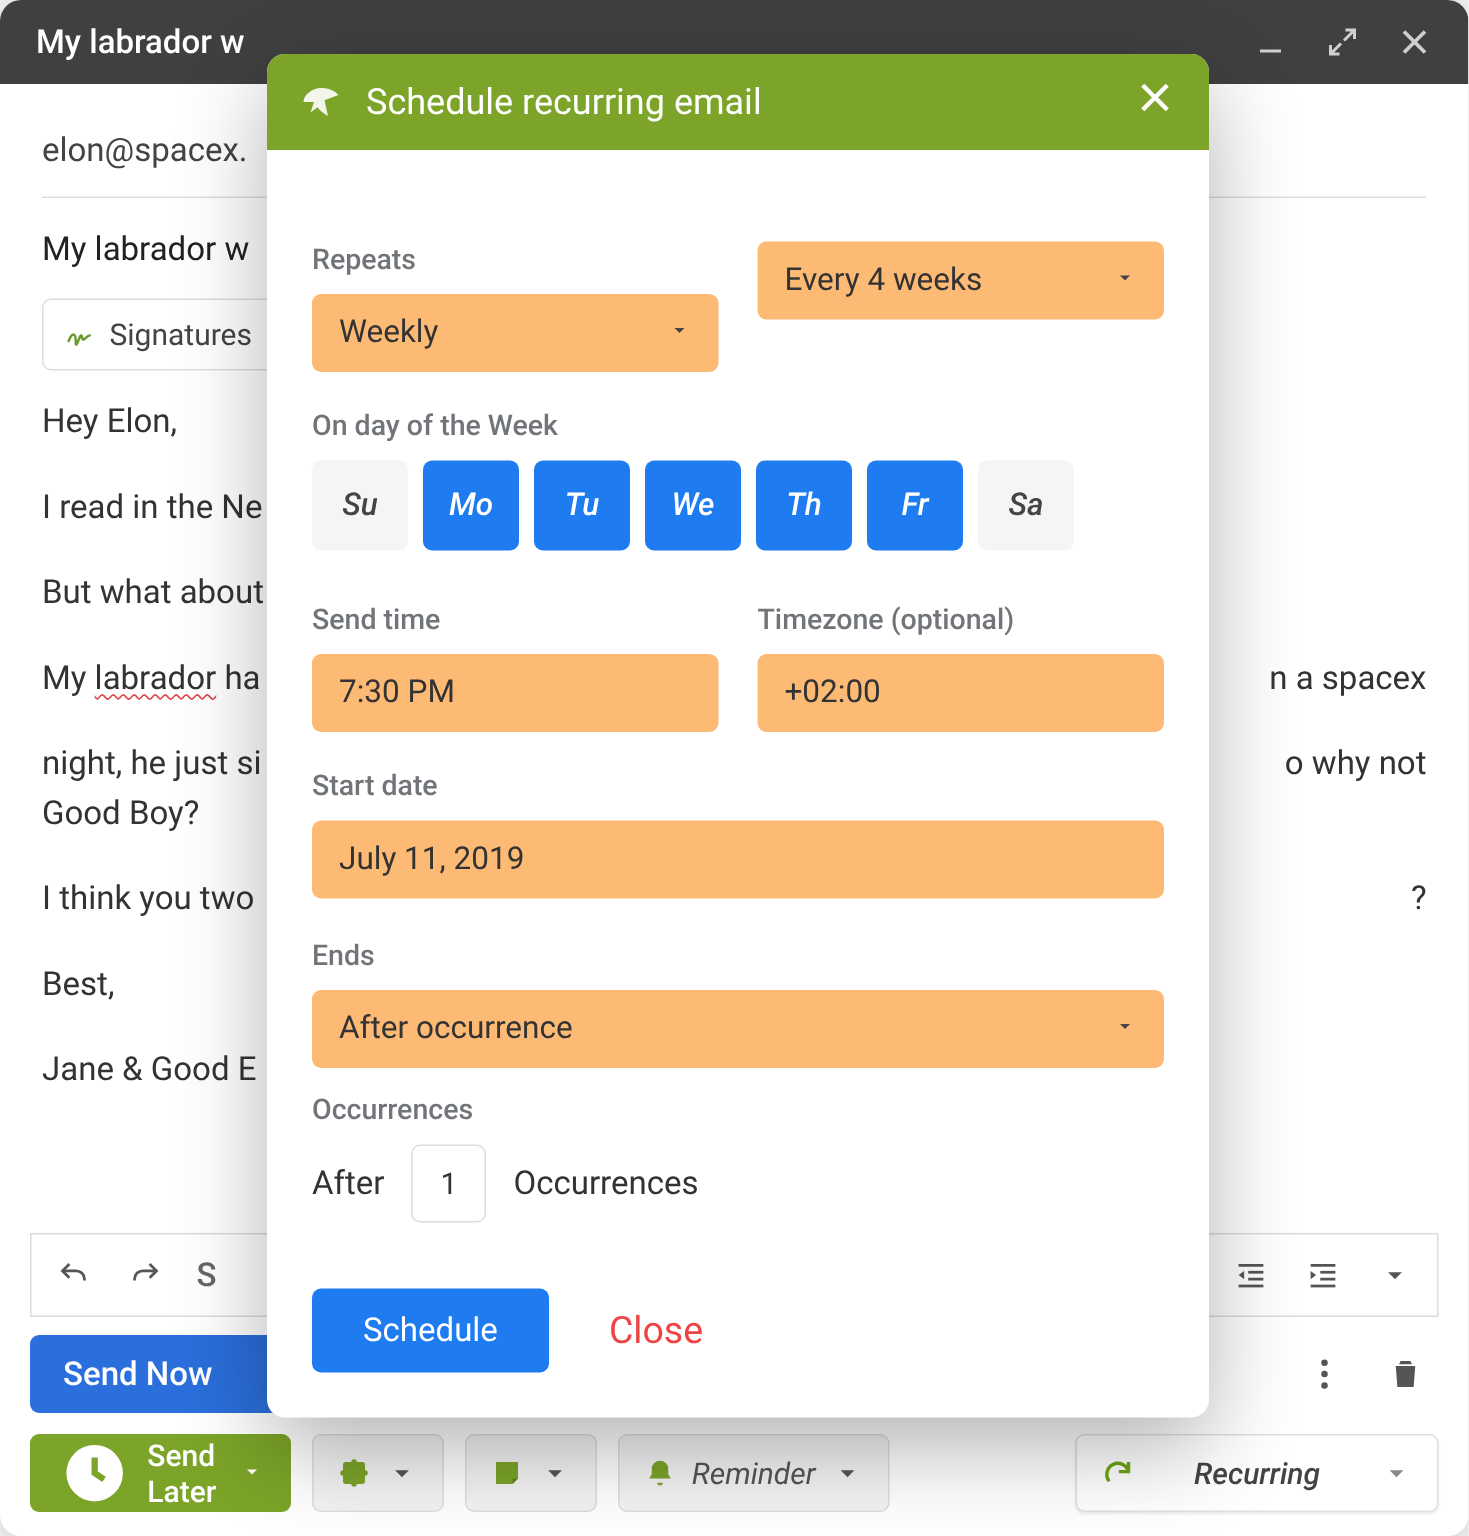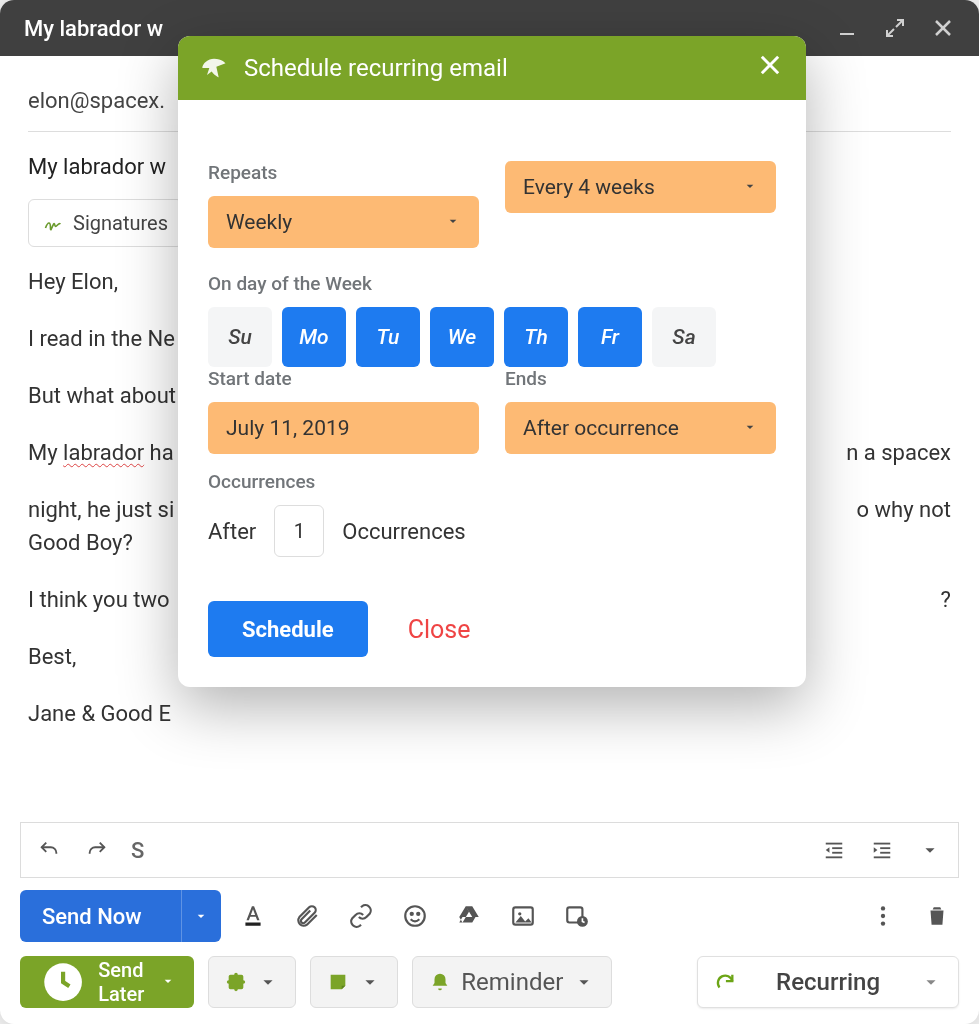--- a/index.html
+++ b/index.html
@@ -27,21 +27,21 @@
   .send-row { position:absolute; left:20px; right:20px; bottom:80px; height:56px; display:flex; align-items:center; gap:10px; }
   .send-now { display:flex; align-items:center; background:#2a6fdb; color:#fff; border-radius:6px; overflow:hidden; height:52px;gap:17px; }
   .send-now .lbl { padding:0 22px; font-size:22px; font-weight:500; }
   .send-now .dd { width:40px; display:flex; align-items:center; justify-content:center; border-left:1px solid rgba(255,255,255,.25); height:100%; }
   .icon-btn { width:44px; height:44px; display:flex; align-items:center; justify-content:center; color:#555; }
   .icon-btn svg { width:26px; height:26px; }
 
   .ext-row { position:absolute; left:20px; right:20px; bottom:14px; height:56px; display:flex; align-items:center; gap:14px; }
   .send-later { display:flex; align-items:center; gap:10px; background:#7ba428; color:#fff; border-radius:6px; height:52px; padding:0 18px; font-size:20px; font-weight:500; }
   .send-later .dd { margin-left:6px; }
-  .pill { display:flex; align-items:center; gap:10px; background:#f3f3f3; border:1px solid #ddd; border-radius:6px; height:52px; padding:0 16px; font-size:24px; color:#555; }
+  .pill { display:flex; align-items:center; gap:10px; background:#f3f3f3; border:1px solid #ddd; border-radius:6px; height:52px; padding:0 16px; font-size:20px; color:#555;font-style:italic; }
   .pill.white { background:#fff; border-color:#e0e0e0; box-shadow:0 1px 2px rgba(0,0,0,.08); color:#555;gap:40px;}
   .pill svg { width:22px; height:22px; }
   .ext-row .grow { flex:1; }
 
   
   .modal { position:absolute; top:36px; left:178px; width:628px; background:#fff; border-radius:12px; box-shadow:0 20px 60px rgba(0,0,0,.3); overflow:hidden; }
   .modal-header { background:#7ba428; color:#fff; height:64px; display:flex; align-items:center; padding:0 22px; gap:16px; font-size:24px; }
   .modal-header .grow { flex:1; }
   .modal-header svg { width:28px; height:28px; }
   .modal-body { padding:22px 30px 30px 30px;margin-top:39px; }
@@ -50,21 +50,21 @@
   .label { color:#717579; font-size:19px; font-weight:500; margin-bottom:12px; }
   .select { background:#fdba74; border-radius:6px; height:52px; display:flex; align-items:center; padding:0 18px; font-size:21px; color:#333; justify-content:space-between; }
   .select .caret { color:#444; }
   .days { display:flex; gap:10px; margin-top:4px; }
   .day { width:64px; height:60px; border-radius:6px; display:flex; align-items:center; justify-content:center; font-size:21px; font-weight:500;font-style:italic; }
   .day.off { background:#f4f5f6; color:#444; }
   .day.on { background:#1e7bf0; color:#fff; }
   .occ-row { display:flex; align-items:center; gap:18px; font-size:22px; color:#333; }
   .occ-input { width:50px; height:52px; border:1px solid #ddd; border-radius:6px; display:flex; align-items:center; justify-content:center; font-size:20px; }
   .modal-actions { display:flex; align-items:center; gap:40px; margin-top:44px; }
-  .btn-primary { background:#1e7bf0; color:#fff; padding:0 34px; height:56px; border-radius:6px; display:flex; align-items:center; font-size:22px; font-weight:700; }
+  .btn-primary { background:#1e7bf0; color:#fff; padding:0 34px; height:56px; border-radius:6px; display:flex; align-items:center; font-size:22px; font-weight:400; }
   .btn-link { color:#ef4444; font-size:25px; }
 
   .caret svg, .dd svg { width:16px; height:16px; }
 </style>
 </head>
 <body>
 
 <div class="stage">
 
   <div class="titlebar">
@@ -317,22 +317,36 @@
       <div class="days">
         <div class="day off">Su</div>
         <div class="day on">Mo</div>
         <div class="day on">Tu</div>
         <div class="day on">We</div>
         <div class="day on">Th</div>
         <div class="day on">Fr</div>
         <div class="day off">Sa</div>
       </div>
 
-
-      <div class="row" style="margin-bottom:16px;">
+      <div class="row" style="margin-top:34px;">
+        <div class="col">
+          <div class="label">Send time</div>
+          <div class="select">
+              <span>7:30 PM</span>
+            </div>
+        </div>
+        <div class="col">
+          <div class="label">Timezone (optional)</div>
+          <div class="select">
+              <span>+02:00</span>
+            </div>
+        </div>
+      </div>
+
+      <div class="row" style="margin-bottom:16px;flex-direction:column;">
         <div class="col">
           <div class="label">Start date</div>
           <div class="select">
               <span>July 11, 2019</span>
             </div>
         </div>
         <div class="col">
           <div class="label">Ends</div>
           <div class="select">
             <span>After occurrence</span>

